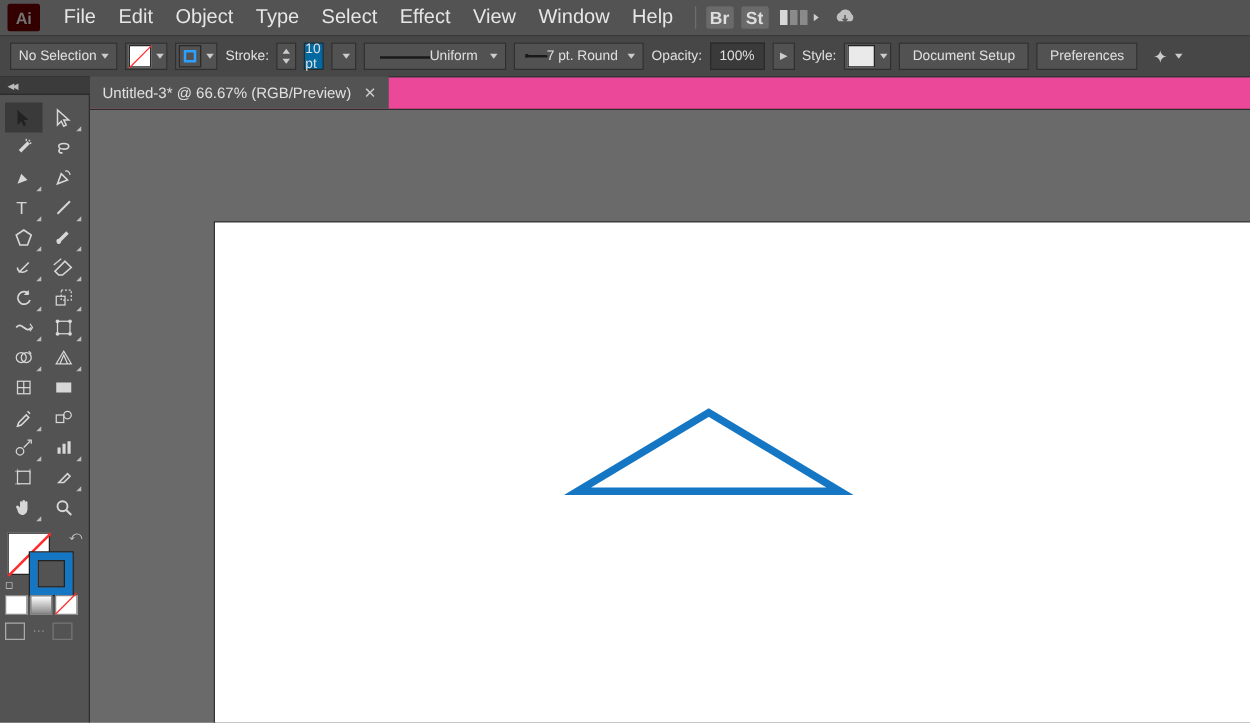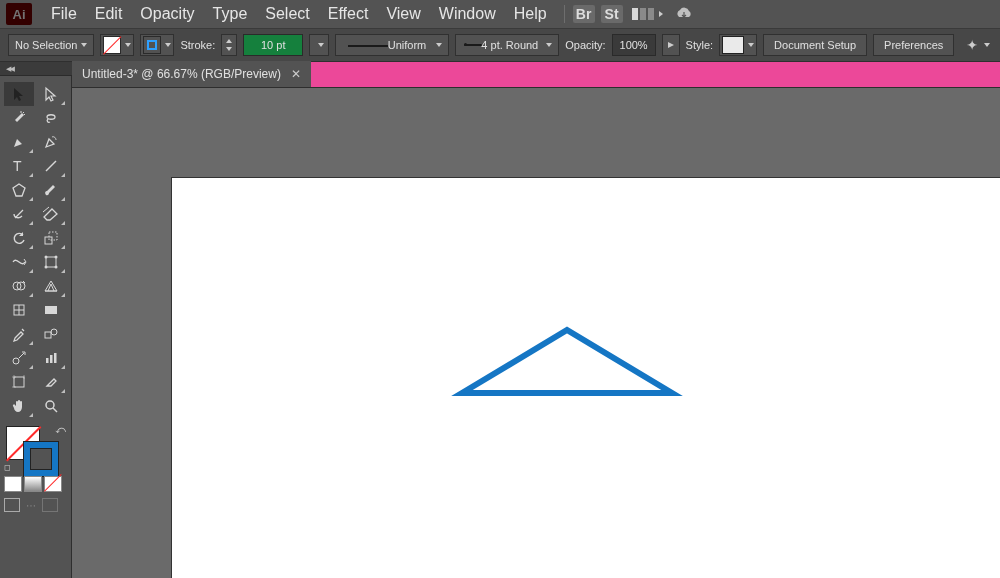--- a/index.html
+++ b/index.html
@@ -19,21 +19,21 @@
 
 .controlbar { height:34px; background:#474747; border-top:1px solid #3a3a3a; border-bottom:1px solid #2f2f2f; display:flex; align-items:center; padding:0 8px; gap:6px; font-size:11px; color:#e0e0e0; }
 .chip { height:22px; display:flex; align-items:center; padding:0 6px; border:1px solid #303030; background:#525252; white-space:nowrap; }
 .chip .caret { margin-left:4px; }
 .caret { width:0;height:0;border-left:3px solid transparent;border-right:3px solid transparent;border-top:4px solid #ccc; display:inline-block;}
 .fill-sw, .stroke-sw { width:18px; height:18px; border:1px solid #2a2a2a; position:relative; }
 .fill-sw::after { content:""; position:absolute; left:-1px; top:17px; width:25px; height:1px; background:#ff2a2a; transform:rotate(-45deg); transform-origin:left top; }
 .fill-sw { background:#fff; }
 .stroke-sw { background:#525252; display:flex; align-items:center; justify-content:center; }
 .stroke-sw .inner { width:10px; height:10px; border:2px solid #2ea0ff; background:#525252; }
-.stroke-input { width:60px; height:22px; background:#15803d; border:1px solid #2a2a2a; color:#e0e0e0; display:flex; align-items:center; justify-content:center; }
+.stroke-input { width:16px; height:22px; background:#0369a1; border:1px solid #2a2a2a; color:#e0e0e0; display:flex; align-items:center; justify-content:center; }
 .uniform { width:90px; height:16px; background:#525252; display:flex; align-items:center; justify-content:flex-end; padding-right:6px; position:relative; }
 .uniform::before { content:""; position:absolute; left:6px; top:8px; width:40px; height:2px; background:#1a1a1a; }
 .profile { width:80px; height:18px; display:flex; align-items:center; justify-content:flex-end; padding:0 4px; position:relative; }
 .profile::before { content:""; position:absolute; left:2px; top:8px; width:18px; height:2px; background:#1a1a1a; border-radius:1px; }
 .profile .dot { width:3px;height:3px;background:#1a1a1a; position:absolute; left:2px; top:7px; border-radius:50%;}
 .opacity-val { width:44px; background:#3a3a3a; border:1px solid #2a2a2a; height:22px; display:flex; align-items:center; justify-content:center;}
 .style-sw { width:22px; height:18px; background:#eaeaea; border:1px solid #222; }
 .btn { height:22px; padding:0 10px; border:1px solid #303030; background:#525252; display:flex; align-items:center; }
 .star { font-size:14px; color:#ccc; margin-left:6px; }
 
@@ -80,21 +80,21 @@
 
 .label { }
 </style>
 </head>
 <body>
 
 <div class="menubar">
   <div class="ai-logo">Ai</div>
   <div class="menu-item">File</div>
   <div class="menu-item">Edit</div>
-  <div class="menu-item">Opacity</div>
+  <div class="menu-item">Object</div>
   <div class="menu-item">Type</div>
   <div class="menu-item">Select</div>
   <div class="menu-item">Effect</div>
   <div class="menu-item">View</div>
   <div class="menu-item">Window</div>
   <div class="menu-item">Help</div>
   <div class="divider"></div>
   <div class="app-icon">Br</div>
   <div class="app-icon">St</div>
   <div class="ws-switch">
@@ -140,21 +140,21 @@
     </div>
   <div class="chip">
     <div class="uniform">
         <span>Uniform</span>
       </div>
     <span class="caret"></span>
   </div>
   <div class="chip">
     <div class="profile">
         <span class="dot"></span>
-        <span>4 pt. Round</span>
+        <span>7 pt. Round</span>
       </div>
     <span class="caret"></span>
   </div>
   <span class="label">Opacity:</span>
   <div class="opacity-val">100%</div>
   <div class="chip" style="padding:0 4px">
       <svg width="8" height="10">
         <path d="M1 2 L7 5 L1 8 Z" fill="#ccc"></path>
       </svg>
     </div>

